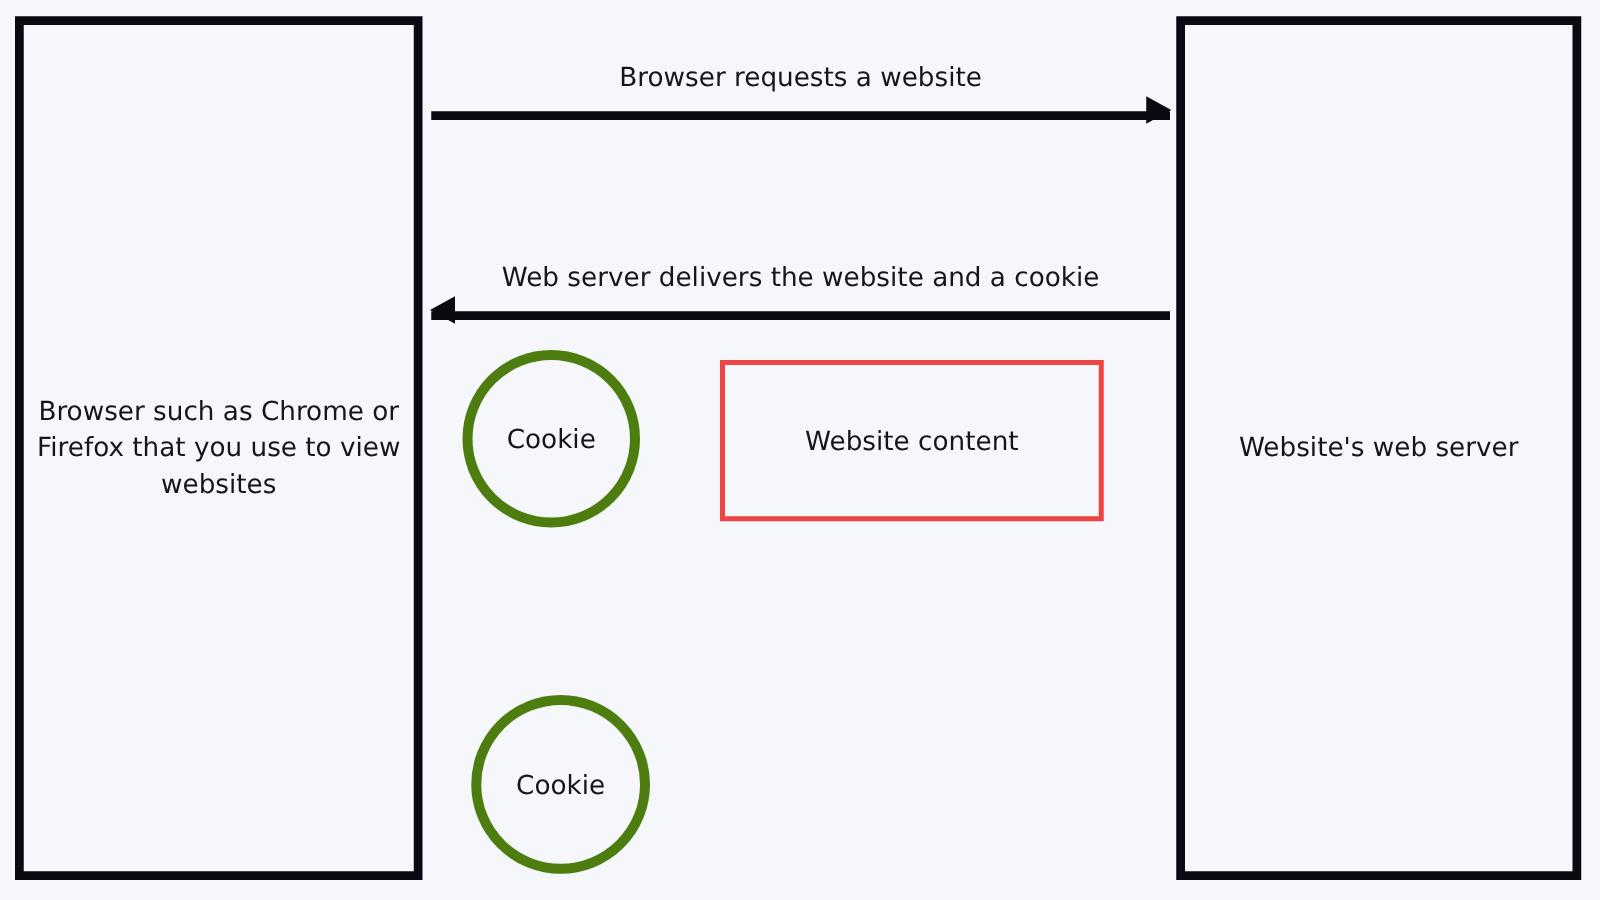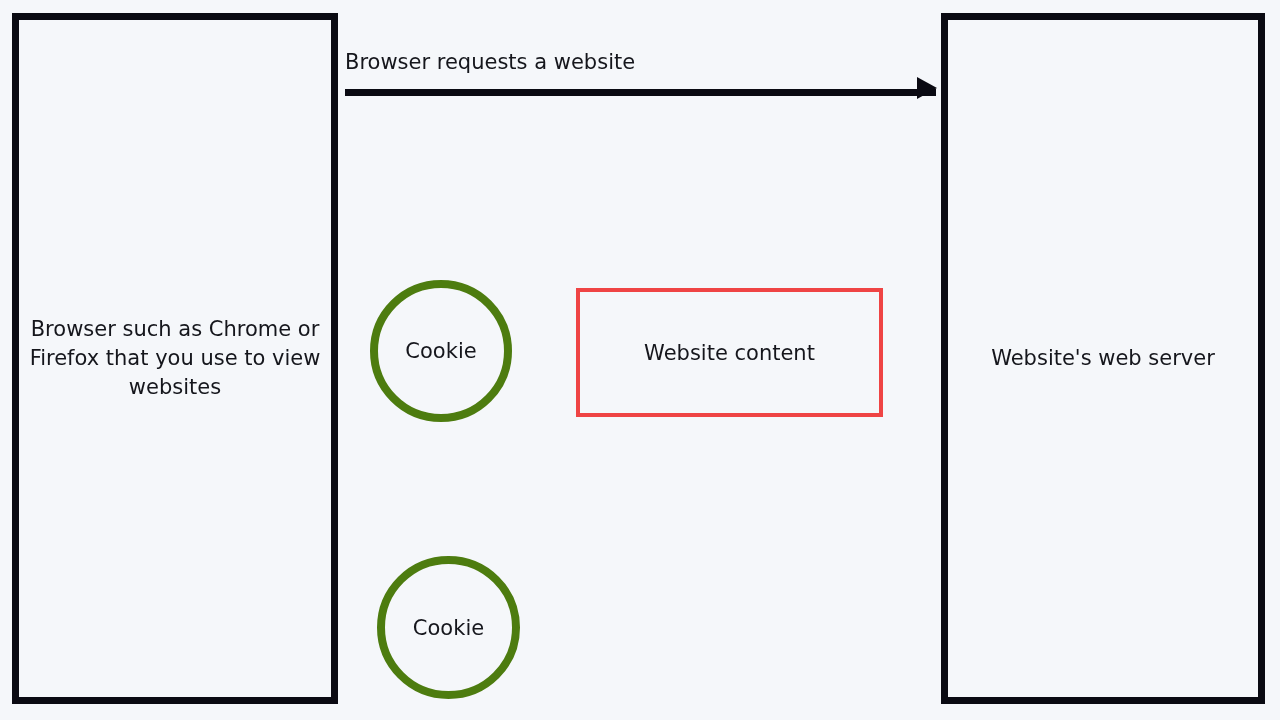--- a/index.html
+++ b/index.html
@@ -64,20 +64,21 @@
     position: absolute;
     left: 345px;
     width: 591px;
     height: 60px;
   }
   .flow-label {
     position: absolute;
     left: 0;
     top: 0;
     width: 591px;
+    text-align: center;
     font-size: 21px;
     line-height: 26px;
     color: #15161c;
   }
   .flow-line {
     position: absolute;
     left: 0;
     top: 40px;
     width: 591px;
     height: 7px;
@@ -165,20 +166,25 @@
   <div id="server-box" class="endpoint-box">
     <div class="endpoint-label">Website's web server</div>
   </div>
 
   <div id="flow-request" class="flow">
     <div class="flow-label">Browser requests a website</div>
     <div class="flow-line"></div>
     <div class="arrow-head right"></div>
   </div>
 
+  <div id="flow-deliver" class="flow">
+    <div class="flow-label">Web server delivers the website and a cookie</div>
+    <div class="flow-line"></div>
+    <div class="arrow-head left"></div>
+  </div>
 
   <div id="cookie-delivered" class="cookie">
     <span class="cookie-label">Cookie</span>
   </div>
 
   <div id="website-content-box">
     <span class="content-label">Website content</span>
   </div>
 
 

